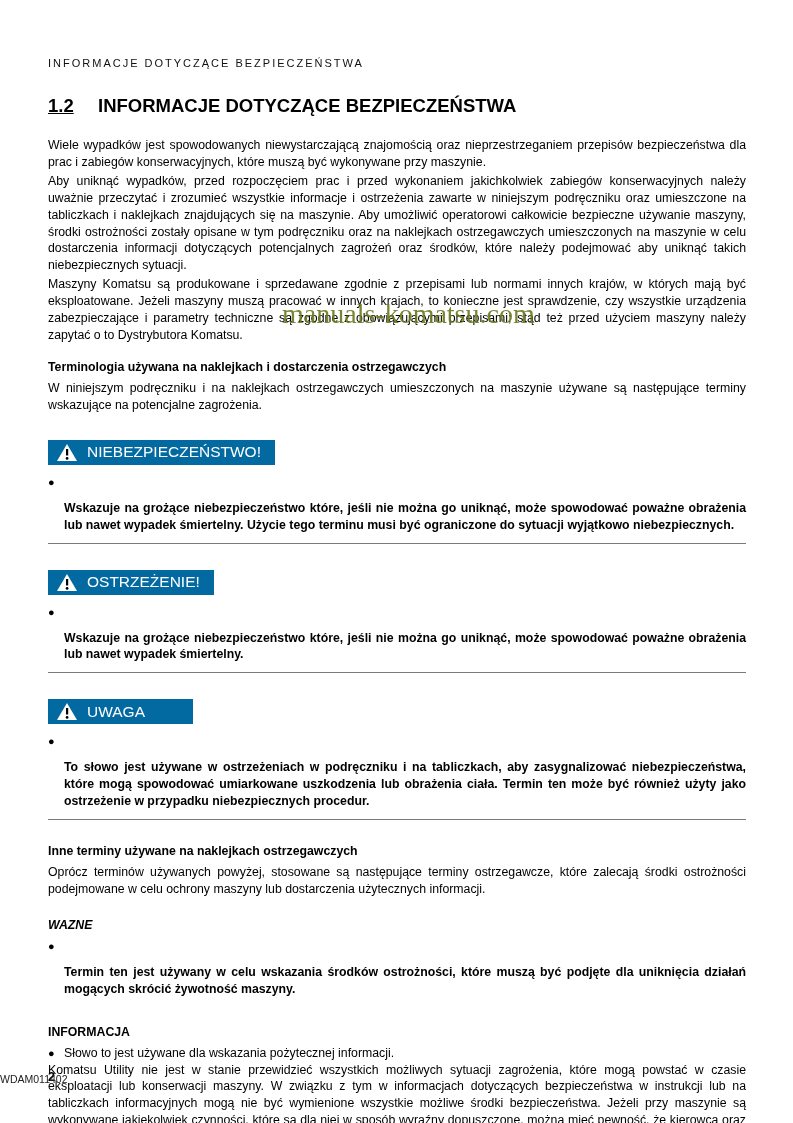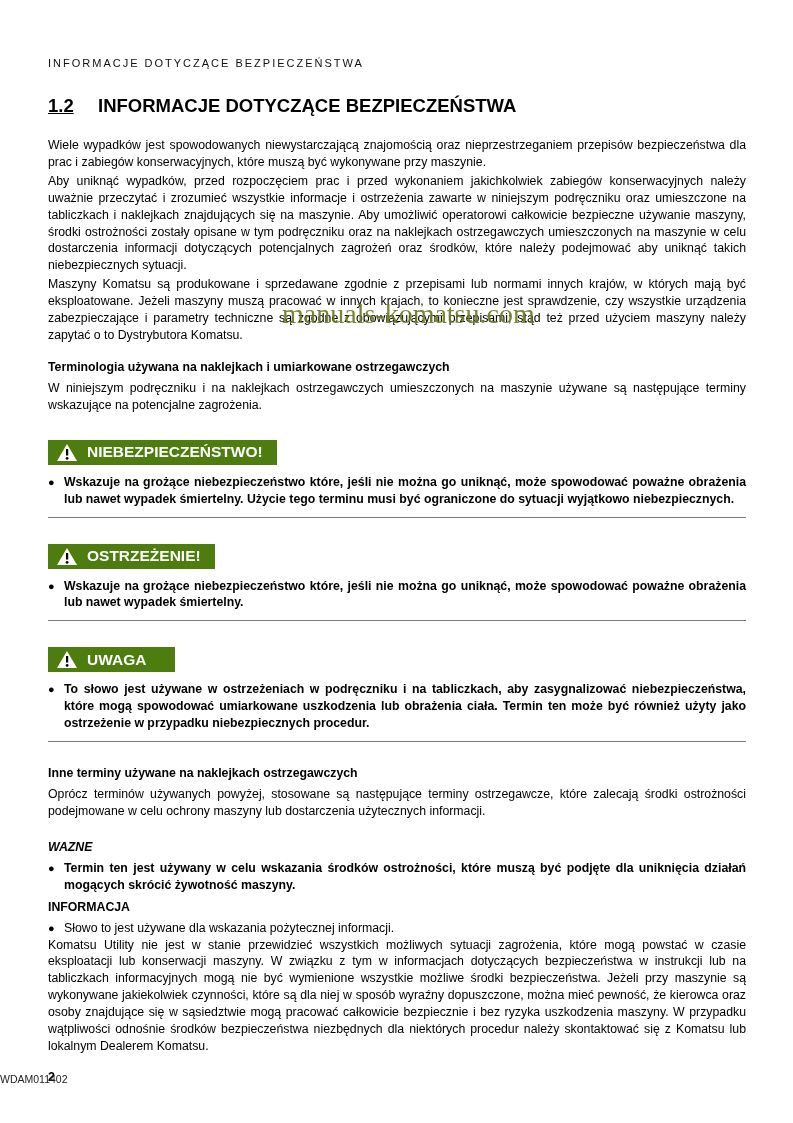--- a/index.html
+++ b/index.html
@@ -26,36 +26,36 @@
     font-size:12.3px;line-height:16.9px;
     text-align:justify;margin:0 0 2px 0;
   }
   .section-heading{
     font-size:12.3px;font-weight:bold;
     margin:16px 0 6px 0;
   }
   .warn-block{margin-top:26px;}
   .warn-banner{
     display:inline-flex;align-items:center;gap:9px;
-    background:#4d7c0f;color:#fff;
+    background:#0369a1;color:#fff;
     padding:3px 14px 3px 8px;
-    font-size:15.5px;font-weight:bold;
+    font-size:15.5px;font-weight:normal;
     min-height:19px;
   }
   .warn-banner svg{display:block;}
   .bullet-item{
     display:flex;margin-top:8px;
   }
   .bullet-item .marker{
     width:16px;flex:0 0 16px;font-size:11px;line-height:16.9px;
   }
   .bullet-item .btext{
     flex:1;font-size:12.3px;line-height:16.9px;text-align:justify;
   }
-  .bold{font-weight:bold;}
+  .bold{font-weight:bold;margin-top:26px;}
   .warn-rule{
     border:none;border-top:1px solid #7a7a7a;
     margin:9px 0 0 0;height:0;
   }
   .watermark{
     position:absolute;left:282px;top:298px;
     font-family:"Liberation Serif", serif;
     font-size:28px;color:#6e7b1f;opacity:0.92;
     white-space:nowrap;z-index:5;
   }
@@ -78,21 +78,21 @@
 
   <div class="page-title">
     <span class="num">1.2</span>
     <span>INFORMACJE DOTYCZĄCE BEZPIECZEŃSTWA</span>
   </div>
 
   <p class="body">Wiele wypadków jest spowodowanych niewystarczającą znajomością oraz nieprzestrzeganiem przepisów bezpieczeństwa dla prac i zabiegów konserwacyjnych, które muszą być wykonywane przy maszynie.</p>
   <p class="body">Aby uniknąć wypadków, przed rozpoczęciem prac i przed wykonaniem jakichkolwiek zabiegów konserwacyjnych należy uważnie przeczytać i zrozumieć wszystkie informacje i ostrzeżenia zawarte w niniejszym podręczniku oraz umieszczone na tabliczkach i naklejkach znajdujących się na maszynie. Aby umożliwić operatorowi całkowicie bezpieczne używanie maszyny, środki ostrożności zostały opisane w tym podręczniku oraz na naklejkach ostrzegawczych umieszczonych na maszynie w celu dostarczenia informacji dotyczących potencjalnych zagrożeń oraz środków, które należy podejmować aby uniknąć takich niebezpiecznych sytuacji.</p>
   <p class="body">Maszyny Komatsu są produkowane i sprzedawane zgodnie z przepisami lub normami innych krajów, w których mają być eksploatowane. Jeżeli maszyny muszą pracować w innych krajach, to konieczne jest sprawdzenie, czy wszystkie urządzenia zabezpieczające i parametry techniczne są zgodne z obowiązującymi przepisami; stąd też przed użyciem maszyny należy zapytać o to Dystrybutora Komatsu.</p>
 
-  <div class="section-heading">Terminologia używana na naklejkach i umiarkowane ostrzegawczych</div>
+  <div class="section-heading">Terminologia używana na naklejkach i dostarczenia ostrzegawczych</div>
   <p class="body">W niniejszym podręczniku i na naklejkach ostrzegawczych umieszczonych na maszynie używane są następujące terminy wskazujące na potencjalne zagrożenia.</p>
 
   <div class="warn-block">
     <div class="warn-banner">
       <span>
         <svg width="22" height="19" viewBox="0 0 22 19">
           <polygon points="11,1 21,18 1,18" fill="#ffffff"></polygon>
           <rect x="10" y="6" width="2.2" height="6.5" fill="#000"></rect>
           <circle cx="11.1" cy="15.4" r="1.4" fill="#000"></circle>
         </svg>
@@ -118,21 +118,21 @@
       <span>OSTRZEŻENIE!</span>
     </div>
     <div class="bullet-item">
       <span class="marker">●</span>
       <span class="btext bold">Wskazuje na grożące niebezpieczeństwo które, jeśli nie można go uniknąć, może spowodować poważne obrażenia lub nawet wypadek śmiertelny.</span>
     </div>
     <hr class="warn-rule">
   </div>
 
   <div class="warn-block">
-    <div class="warn-banner" style="padding-right:29px;">
+    <div class="warn-banner" style="padding-right:48px;">
       <span>
         <svg width="22" height="19" viewBox="0 0 22 19">
           <polygon points="11,1 21,18 1,18" fill="#ffffff"></polygon>
           <rect x="10" y="6" width="2.2" height="6.5" fill="#000"></rect>
           <circle cx="11.1" cy="15.4" r="1.4" fill="#000"></circle>
         </svg>
       </span>
       <span>UWAGA</span>
     </div>
     <div class="bullet-item">
@@ -144,21 +144,21 @@
 
   <div class="section-heading" style="margin-top:24px;">Inne terminy używane na naklejkach ostrzegawczych</div>
   <p class="body">Oprócz terminów używanych powyżej, stosowane są następujące terminy ostrzegawcze, które zalecają środki ostrożności podejmowane w celu ochrony maszyny lub dostarczenia użytecznych informacji.</p>
 
   <div class="section-heading" style="margin-top:20px;font-style:italic;">WAZNE</div>
   <div class="bullet-item" style="margin-top:2px;">
     <span class="marker">●</span>
     <span class="btext bold">Termin ten jest używany w celu wskazania środków ostrożności, które muszą być podjęte dla uniknięcia działań mogących skrócić żywotność maszyny.</span>
   </div>
 
-  <div class="section-heading" style="margin-top:6px;">INFORMACJA</div>
+  <div class="section-heading" style="margin-top:27px;">INFORMACJA</div>
   <div class="bullet-item" style="margin-top:2px;">
     <span class="marker">●</span>
     <span class="btext">Słowo to jest używane dla wskazania pożytecznej informacji.</span>
   </div>
 
   <p class="body mt14">Komatsu Utility nie jest w stanie przewidzieć wszystkich możliwych sytuacji zagrożenia, które mogą powstać w czasie eksploatacji lub konserwacji maszyny. W związku z tym w informacjach dotyczących bezpieczeństwa w instrukcji lub na tabliczkach informacyjnych mogą nie być wymienione wszystkie możliwe środki bezpieczeństwa. Jeżeli przy maszynie są wykonywane jakiekolwiek czynności, które są dla niej w sposób wyraźny dopuszczone, można mieć pewność, że kierowca oraz osoby znajdujące się w sąsiedztwie mogą pracować całkowicie bezpiecznie i bez ryzyka uszkodzenia maszyny. W przypadku wątpliwości odnośnie środków bezpieczeństwa niezbędnych dla niektórych procedur należy skontaktować się z Komatsu lub lokalnym Dealerem Komatsu.</p>
 
 </div>
 
 <div class="watermark">manuals-komatsu.com</div>

